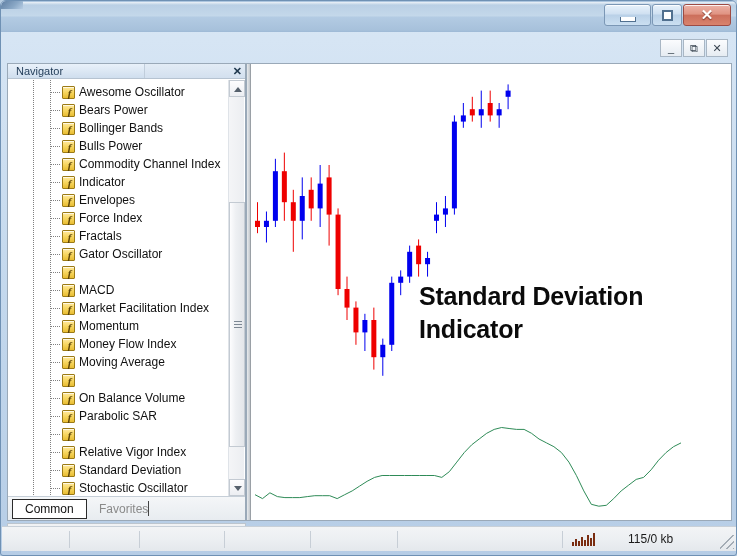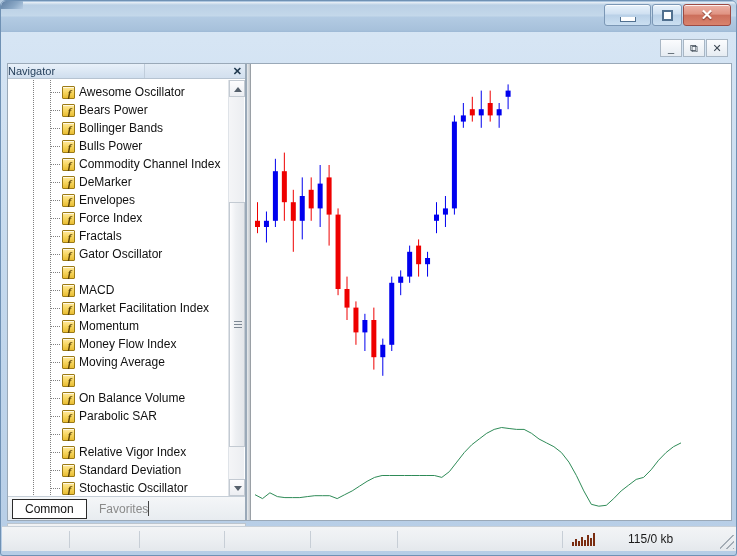--- a/index.html
+++ b/index.html
@@ -133,21 +133,21 @@
     width: 237px; height: 15px;
     background: linear-gradient(to bottom, #e3ecf6 0%, #d3e0ef 100%);
     border-bottom: 1px solid #b6c3d1;
   }
   #nav-header-accent {
     position: absolute; left: 0; top: 0; width: 137px; height: 14px;
     background: linear-gradient(to bottom, #e9f1fa, #cfdeee);
     border-right: 1px solid #c0cddb;
   }
   #nav-title {
-    position: absolute; left: 0; top: 1px;
+    position: absolute; left: 8px; top: 1px;
     font-size: 11px; color: #1f3a56;
   }
   #nav-close {
     position: absolute; right: 3px; top: 0px;
     font-size: 11px; font-weight: bold; color: #20394f;
     cursor: pointer; line-height: 14px;
   }
 
   #nav-tree {
     position: absolute; left: 1px; top: 16px;
@@ -400,21 +400,21 @@
             <div class="fx-icon">
               <i>f</i>
             </div>
             <div class="tree-label">Commodity Channel Index</div>
           </div>
           <div class="tree-row" style="top: 93px;">
             <div class="tree-elbow"></div>
             <div class="fx-icon">
               <i>f</i>
             </div>
-            <div class="tree-label">DeMarker</div>
+            <div class="tree-label">Indicator</div>
           </div>
           <div class="tree-row" style="top: 111px;">
             <div class="tree-elbow"></div>
             <div class="fx-icon">
               <i>f</i>
             </div>
             <div class="tree-label">Envelopes</div>
           </div>
           <div class="tree-row" style="top: 129px;">
             <div class="tree-elbow"></div>
@@ -672,20 +672,21 @@
             <line x1="247.14999999999998" x2="247.14999999999998" y1="38.99999999999999" y2="63.80000000000002" stroke="#0000ee" stroke-width="1"></line>
             <rect x="244.64999999999998" y="45.199999999999996" width="5" height="6.20000000000001" fill="#0000ee"></rect>
           </g>
           <g>
             <line x1="256.09999999999997" x2="256.09999999999997" y1="20.400000000000013" y2="45.199999999999996" stroke="#0000ee" stroke-width="1"></line>
             <rect x="253.59999999999997" y="26.600000000000016" width="5" height="6.199999999999967" fill="#0000ee"></rect>
           </g>
         </g>
       <path id="indicator-path" fill="none" stroke-width="1" d="M3.0,430.7 L10.5,434.6 L17.9,428.8 L25.4,432.6 L32.9,433.6 L40.4,433.6 L47.8,433.6 L55.3,432.6 L62.8,431.7 L70.3,431.7 L77.7,431.7 L85.2,434.6 L92.7,430.7 L100.2,426.9 L107.6,422.1 L115.1,417.3 L122.6,413.4 L130.1,411.5 L137.5,411.5 L145.0,411.5 L152.5,411.5 L159.9,411.5 L167.4,411.5 L174.9,411.5 L182.4,411.5 L189.8,413.4 L197.3,407.7 L204.8,398.1 L212.3,388.5 L219.7,380.8 L227.2,375.0 L234.7,369.3 L242.2,365.4 L249.6,363.5 L257.1,364.5 L264.6,365.4 L272.1,365.4 L279.5,369.3 L287.0,375.0 L294.5,378.9 L301.9,382.7 L309.4,388.5 L316.9,398.1 L324.4,411.5 L331.8,426.9 L339.3,440.3 L346.8,442.2 L354.3,441.3 L361.7,434.6 L369.2,426.9 L376.7,421.1 L384.2,415.4 L391.6,413.4 L399.1,405.8 L406.6,396.2 L414.1,388.5 L421.5,382.7 L429.0,378.9" stroke="#2e8b57"></path>
     </svg>
+    <div id="chart-overlay-title">Standard Deviation Indicator</div>
   </div>
 
   <div id="statusbar">
     <div class="sdiv" style="left:67px"></div>
     <div class="sdiv" style="left:137px"></div>
     <div class="sdiv" style="left:222px"></div>
     <div class="sdiv" style="left:308px"></div>
     <div class="sdiv" style="left:395px"></div>
     <div class="sdiv" style="left:560px"></div>
     <div id="signal">

